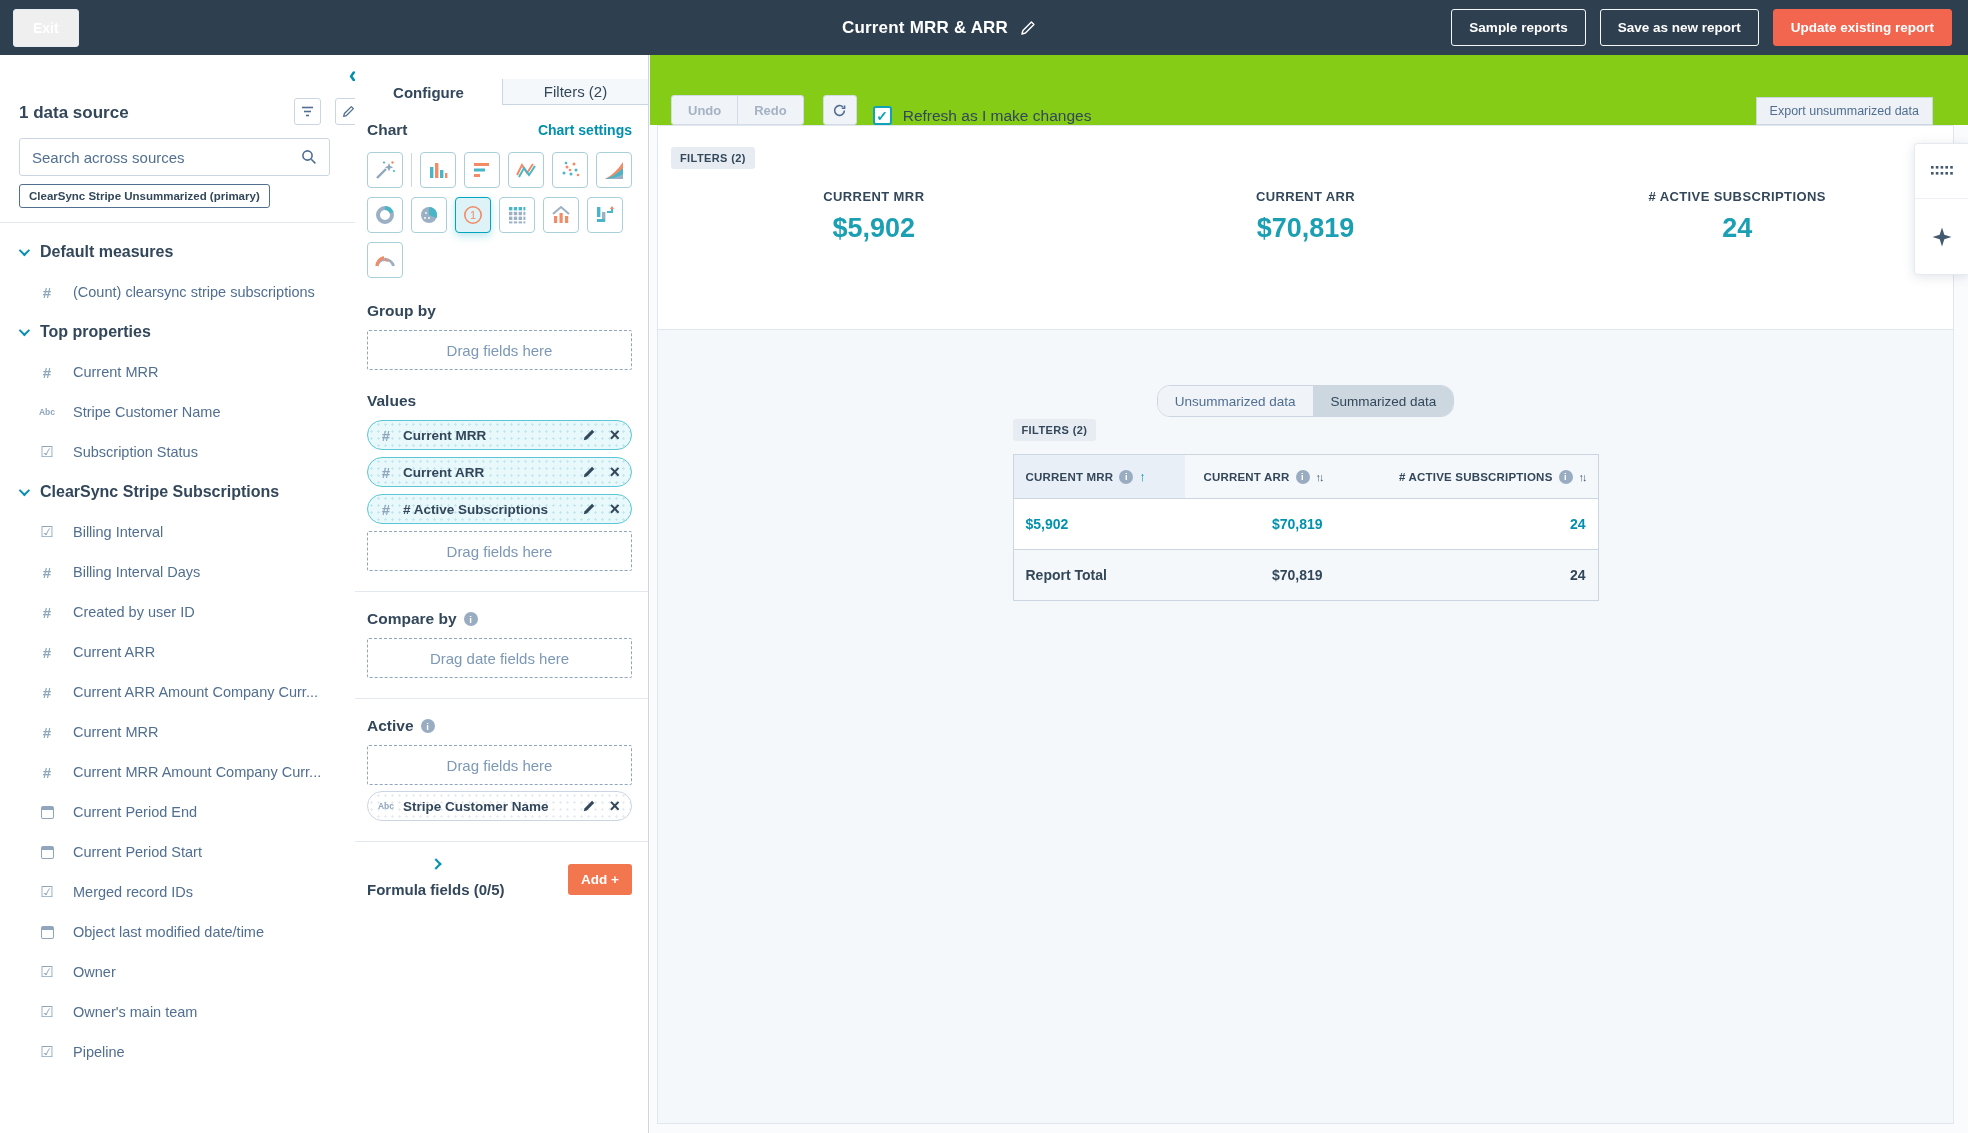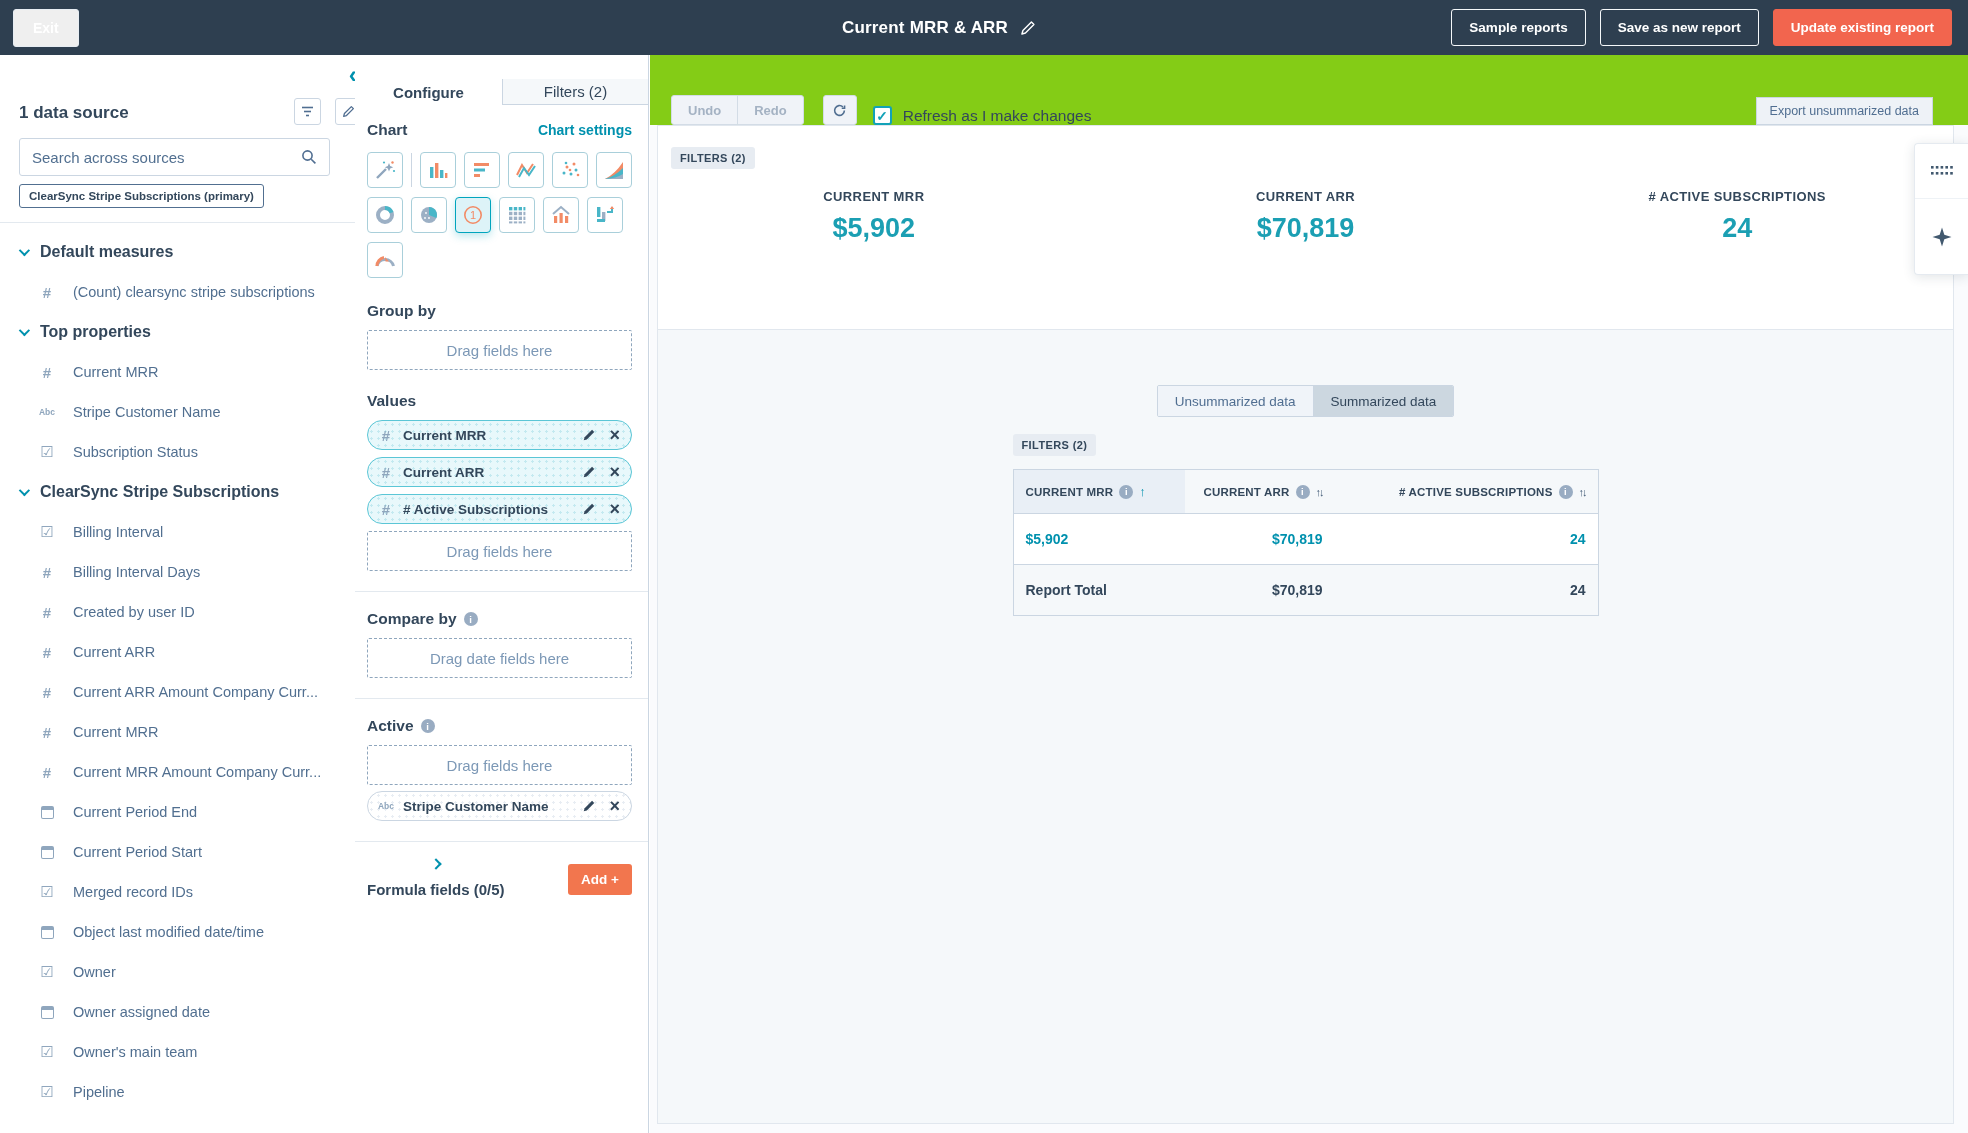--- a/index.html
+++ b/index.html
@@ -94,21 +94,21 @@
   .kpi-section { height:204px; background:#fff; position:relative; border-bottom:1px solid #e1e7ee; flex:none; }
   .filters-badge { display:inline-block; padding:5px 9px; background:#e7ecf2; border-radius:3px; font-size:11px; font-weight:bold; letter-spacing:.4px; color:#33475b; }
   .kpi-badge-pos { position:absolute; top:21px; left:13px; }
   .kpi-row { display:flex; padding-top:63px; }
   .kpi { flex:1; text-align:center; }
   .kpi-label { font-size:13px; font-weight:bold; letter-spacing:.4px; color:#33475b; }
   .kpi-value { margin-top:9px; font-size:27px; font-weight:bold; color:#1b9fb3; }
 
   .data-section { flex:1; padding-top:55px; }
   .data-wrap { width:586px; margin:0 auto; }
-  .toggle { display:flex; width:max-content; margin:0 auto 17px; border:1px solid #cbd6e2; border-radius:2px; overflow:hidden; }
+  .toggle { display:flex; width:max-content; margin:0 auto 2px; border:1px solid #cbd6e2; border-radius:13px; overflow:hidden; }
   .tg { height:30px; padding:0 17px; display:flex; align-items:center; font-size:13.5px; color:#506e91; background:#f0f4f9; cursor:pointer; }
   .tg + .tg { border-left:1px solid #cbd6e2; }
   .tg.active { background:#ccd7e0; color:#33475b; }
   .tbl-badge-pos { margin-bottom:13px; }
   table.data { width:586px; border-collapse:collapse; background:#fff; border:1px solid #cbd6e2; }
   table.data th { background:#f5f8fa; border-bottom:1px solid #cbd6e2; padding:14px 12px; font-size:11.5px; font-weight:bold; letter-spacing:.2px; color:#33475b; cursor:pointer; }
   table.data th.sorted { background:#e9eff6; }
   .th-inner { display:flex; align-items:center; gap:6px; }
   .th-right .th-inner { justify-content:flex-end; }
   .sort-asc::before { content:"\2191"; color:#0091ae; font-size:13px; font-weight:bold; }
@@ -167,21 +167,21 @@
     </div>
     <div class="search-box">
       <input type="text" placeholder="Search across sources" style="">
       <span class="search-glyph">
         <svg width="16" height="16" viewBox="0 0 16 16">
             <circle cx="6.5" cy="6.5" r="4.6" fill="none" stroke="currentColor" stroke-width="1.6"></circle>
             <line x1="10.2" y1="10.2" x2="14.4" y2="14.4" stroke="currentColor" stroke-width="1.6"></line>
           </svg>
       </span>
     </div>
-    <span class="src-tag">ClearSync Stripe Subscriptions (primary)</span>
+    <span class="src-tag">ClearSync Stripe Unsummarized (primary)</span>
     <div class="sb-divider"></div>
 
     <div class="sb-list">
 
       <div class="sb-section-hd">
         <span class="chev-dn"></span>
         <span class="hd-txt">Default measures</span>
       </div>
       <div class="sb-item">
         <span class="ic ic-num"></span>
@@ -255,26 +255,20 @@
       </div>
       <div class="sb-item">
         <span class="ic ic-cal">
             <i></i>
           </span>
         <span class="lbl">Object last modified date/time</span>
       </div>
       <div class="sb-item">
         <span class="ic ic-enum"></span>
         <span class="lbl">Owner</span>
-      </div>
-      <div class="sb-item">
-        <span class="ic ic-cal">
-            <i></i>
-          </span>
-        <span class="lbl">Owner assigned date</span>
       </div>
       <div class="sb-item">
         <span class="ic ic-enum"></span>
         <span class="lbl">Owner's main team</span>
       </div>
       <div class="sb-item">
         <span class="ic ic-enum"></span>
         <span class="lbl">Pipeline</span>
       </div>
     </div>

